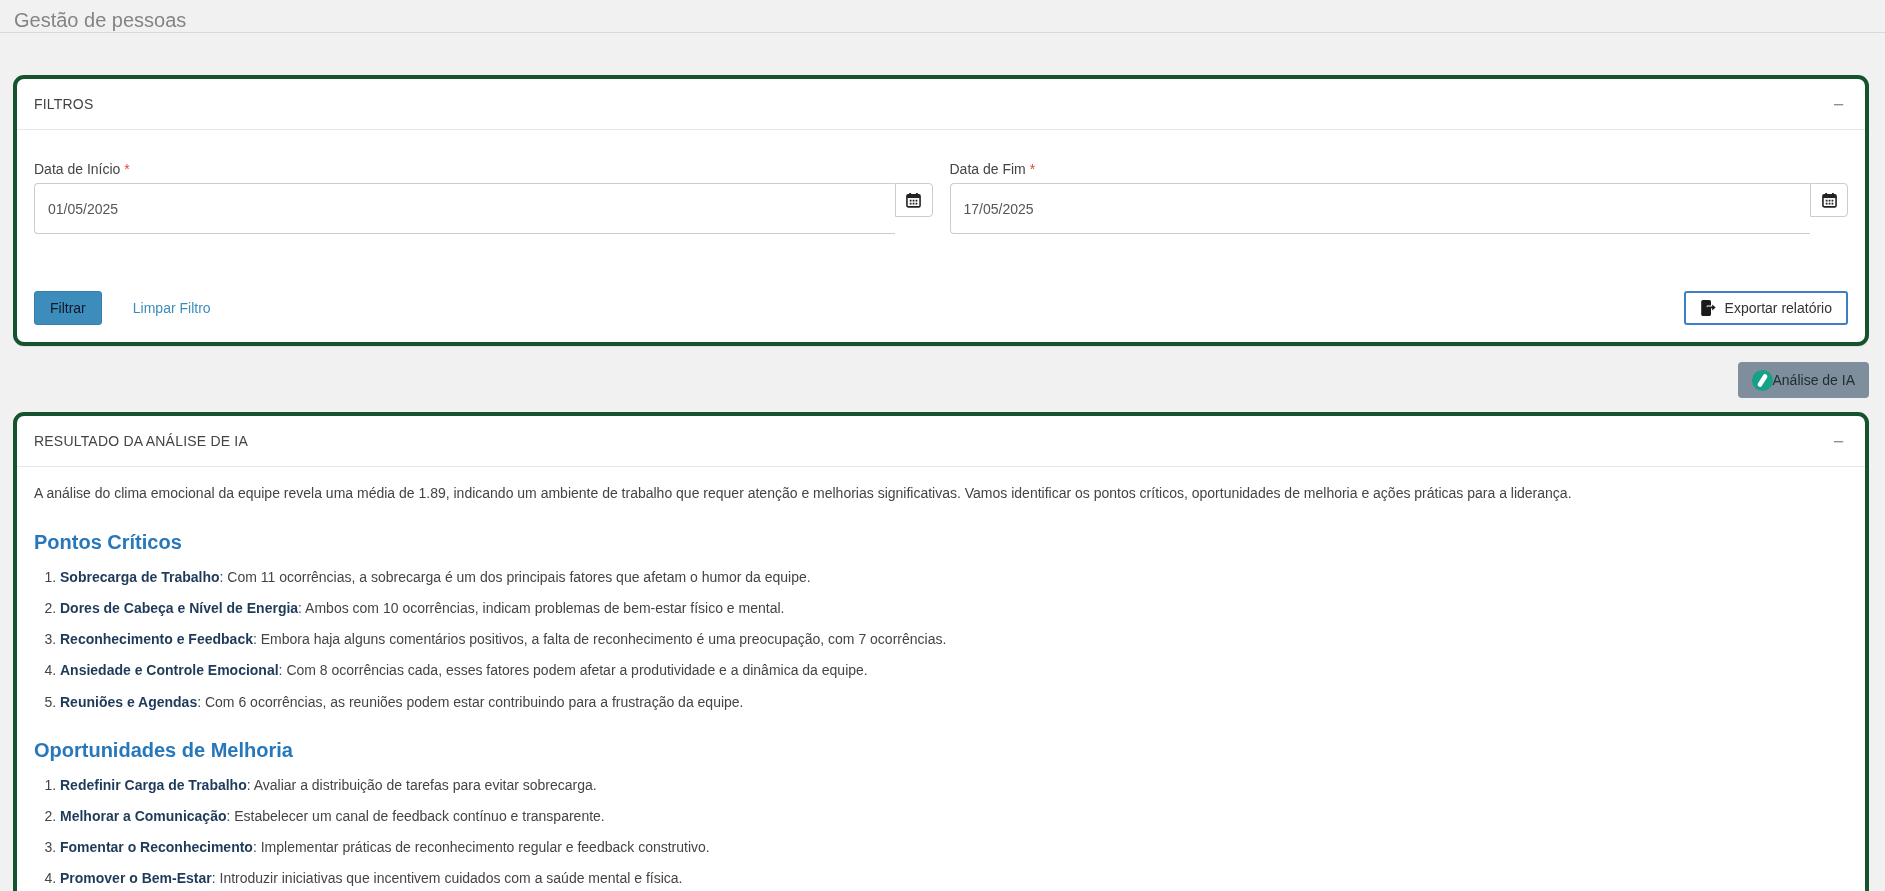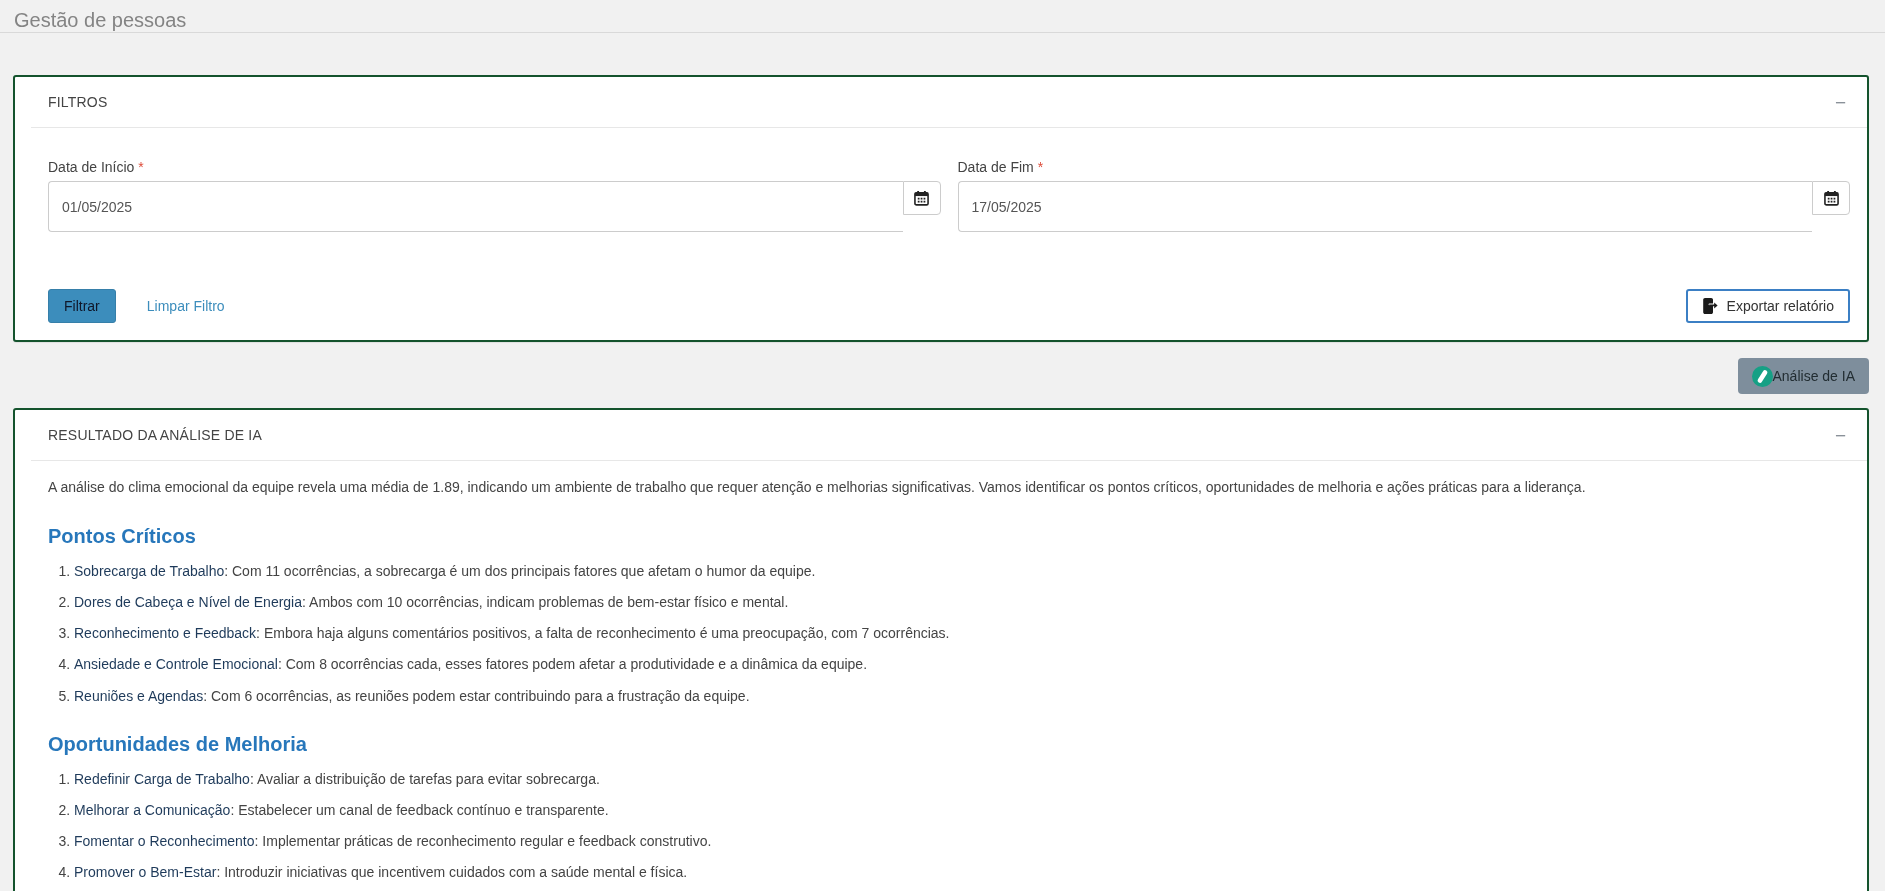--- a/index.html
+++ b/index.html
@@ -7,22 +7,22 @@
     font-family:"Liberation Sans","DejaVu Sans",sans-serif;
     background:#f1f1f1; color:#444; }
 
   
   .content-header { height:33px; border-bottom:1px solid #d9d9d9; display:flex; align-items:flex-end; padding-left:14px; }
   .page-title { font-size:20px; color:#848484; font-weight:400; }
 
   .content { padding:0 16px 0 13px; }
 
   
-  .box { background:#fff; border:2px solid #14532d; border-radius:3px;
-         box-shadow:0 1px 1px rgba(0,0,0,.07);padding-left:16px; }
+  .box { background:#fff; border:4px solid #14532d; border-radius:11px;
+         box-shadow:0 1px 1px rgba(0,0,0,.07); }
   .box-filters { margin-top:42px; }
   .box-header { position:relative; padding:16px 17px; border-bottom:1px solid #e7e7e7; }
   .box-title { font-size:14px; color:#444; font-weight:400; letter-spacing:.2px; }
   .collapse-btn { position:absolute; right:17px; top:50%; transform:translateY(-50%);
     background:none; border:none; cursor:pointer; color:#8a9199; font-size:19px; line-height:1;
     font-family:"Liberation Sans",sans-serif; padding:2px 4px; }
 
   .box-body { padding:20px 17px 17px; }
 
   .form-row { display:flex; gap:17px; margin-top:11px; }
@@ -51,21 +51,21 @@
     display:flex; align-items:center; gap:0; color:#222d32; font-size:14px; cursor:pointer;
     font-family:"Liberation Sans",sans-serif; }
 
   
   .box-results { margin-top:14px; min-height:520px; }
   .results-body { padding:17px 17px 30px; }
   .intro { font-size:14px; color:#444; margin-top:0; line-height:1.35; }
   .section-heading { color:#2777bb; font-size:20px; font-weight:600; margin-top:28px; margin-bottom:14px; }
   ol.points { padding-left:26px; font-size:14px; color:#444; }
   ol.points li { margin-bottom:13px; line-height:1.3; }
-  ol.points .term { font-weight:400; color:#1e3a5a; }
+  ol.points .term { font-weight:700; color:#1e3a5a; }
 
   .icon-wrap { display:inline-flex; align-items:center; }
 </style>
 </head>
 <body>
 
 <div class="content-header">
   <h1 class="page-title">Gestão de pessoas</h1>
 </div>
 

